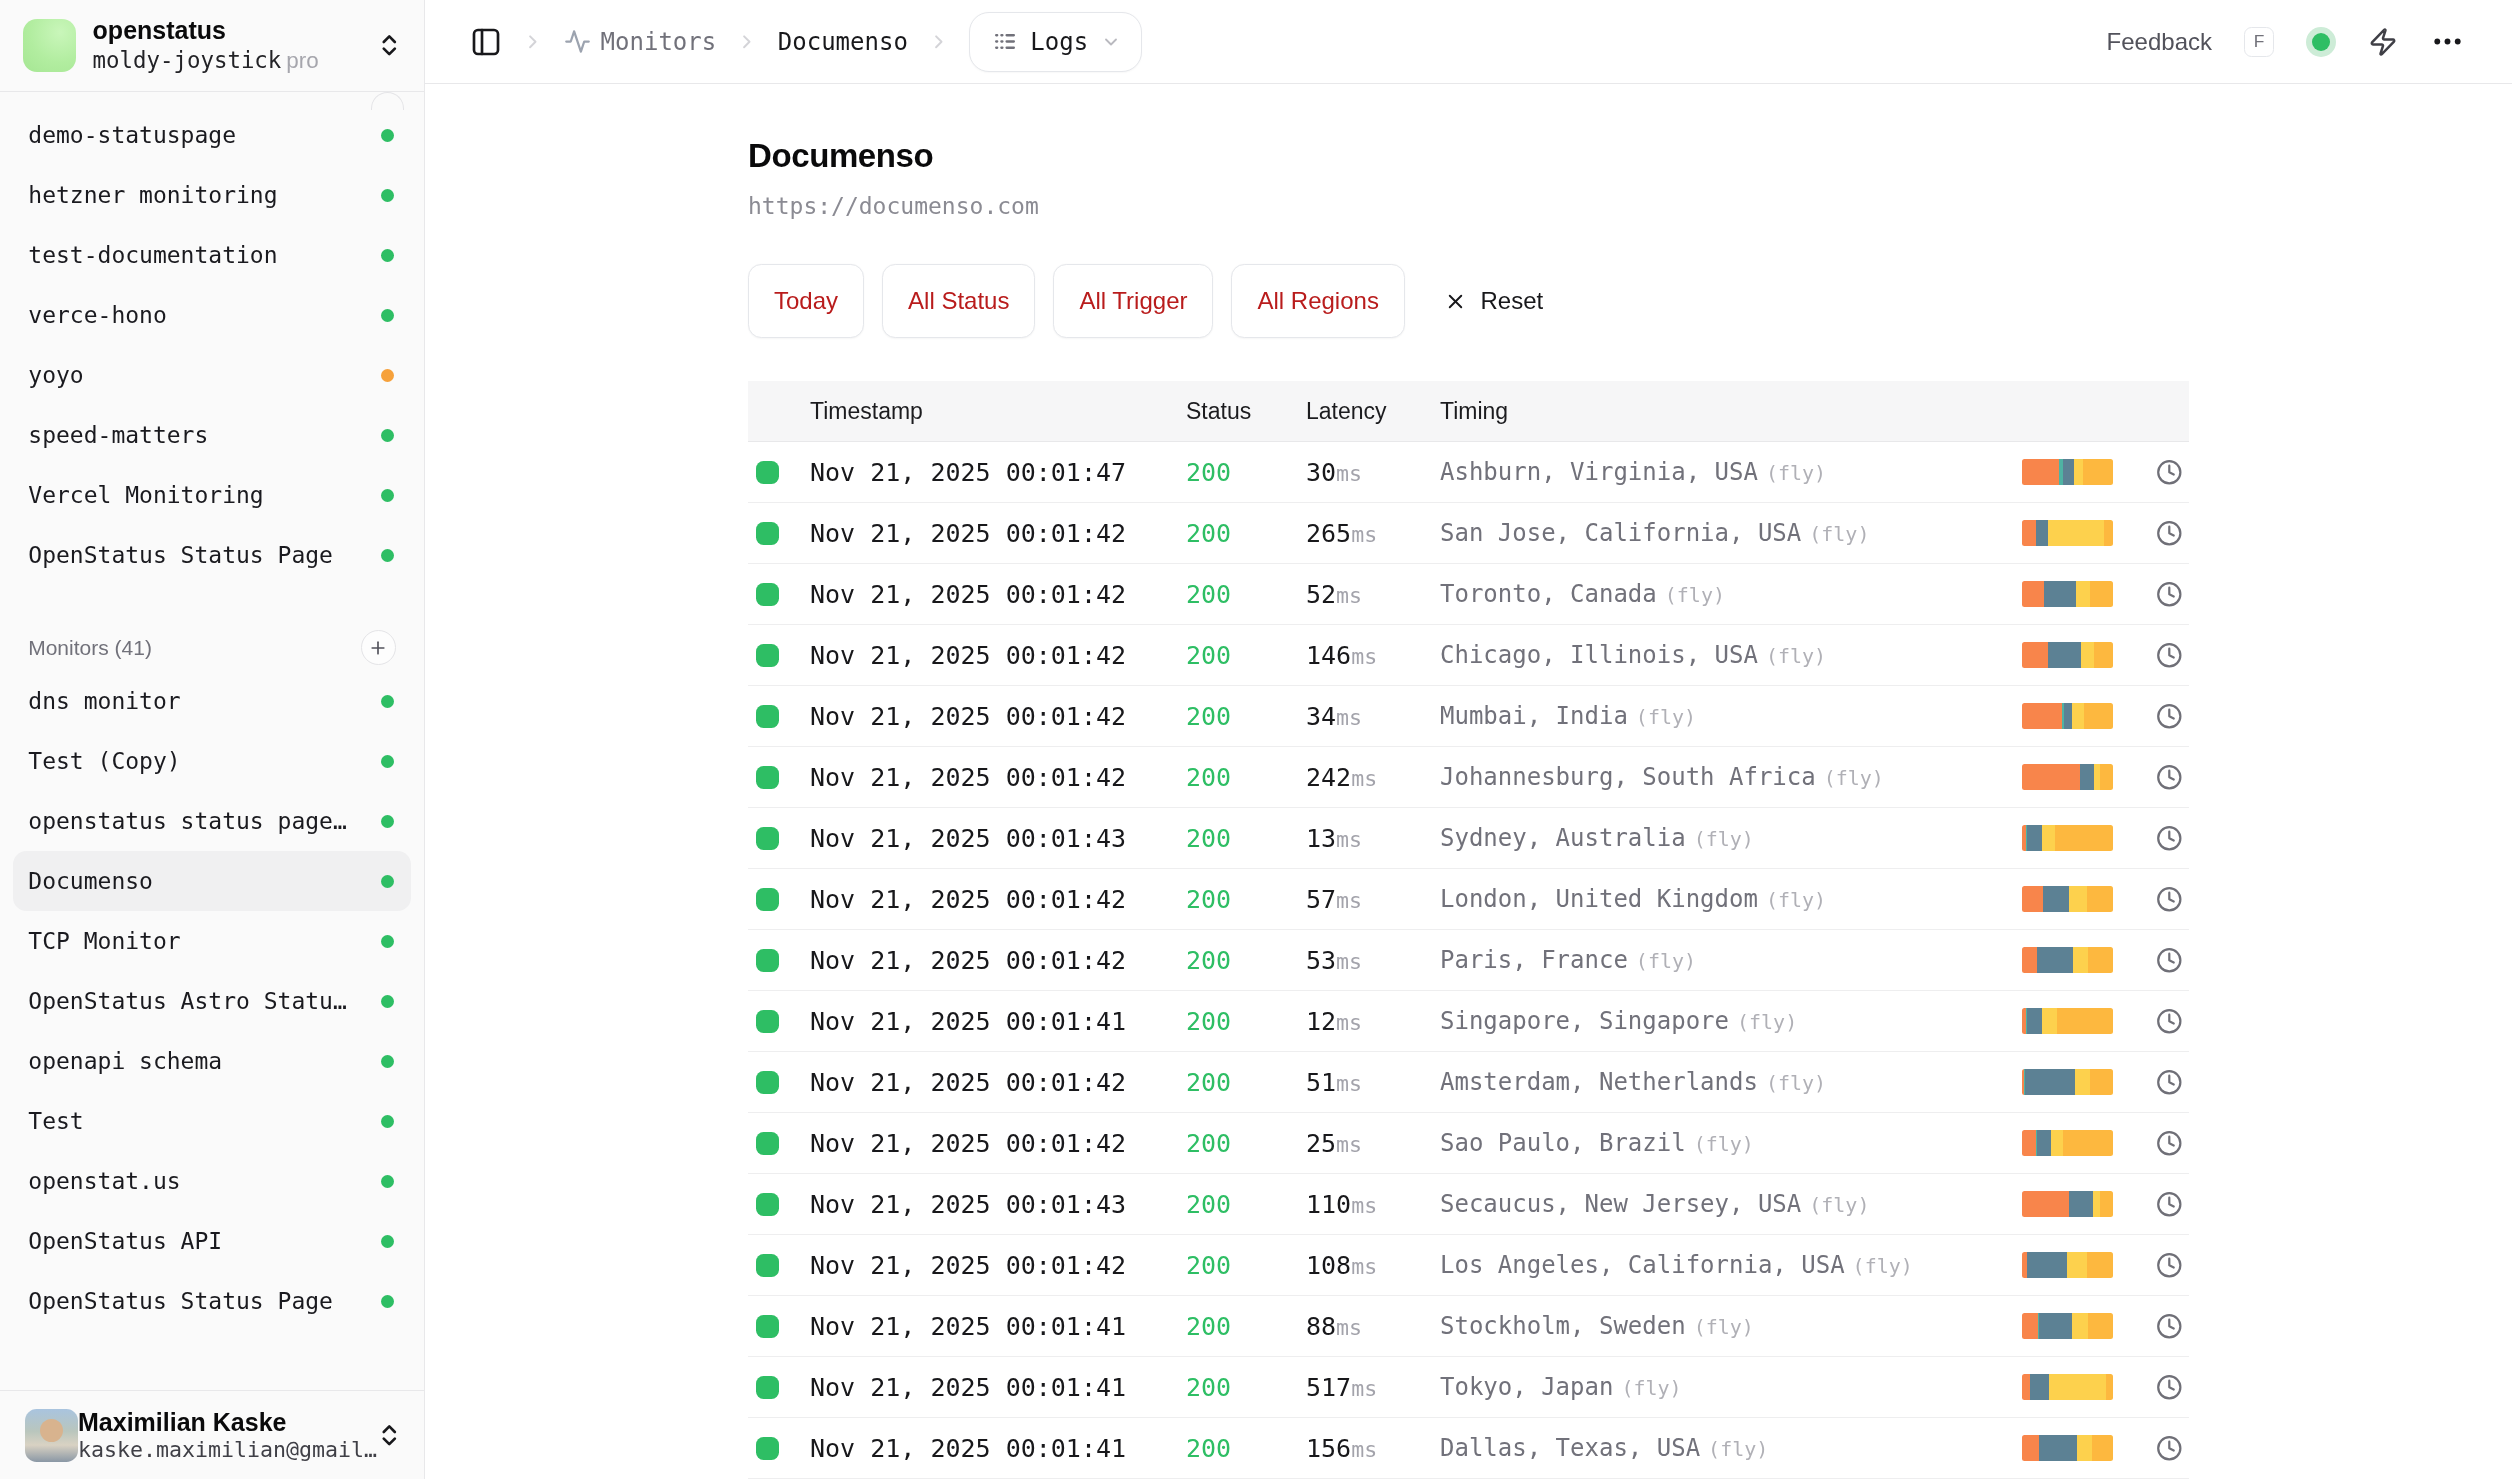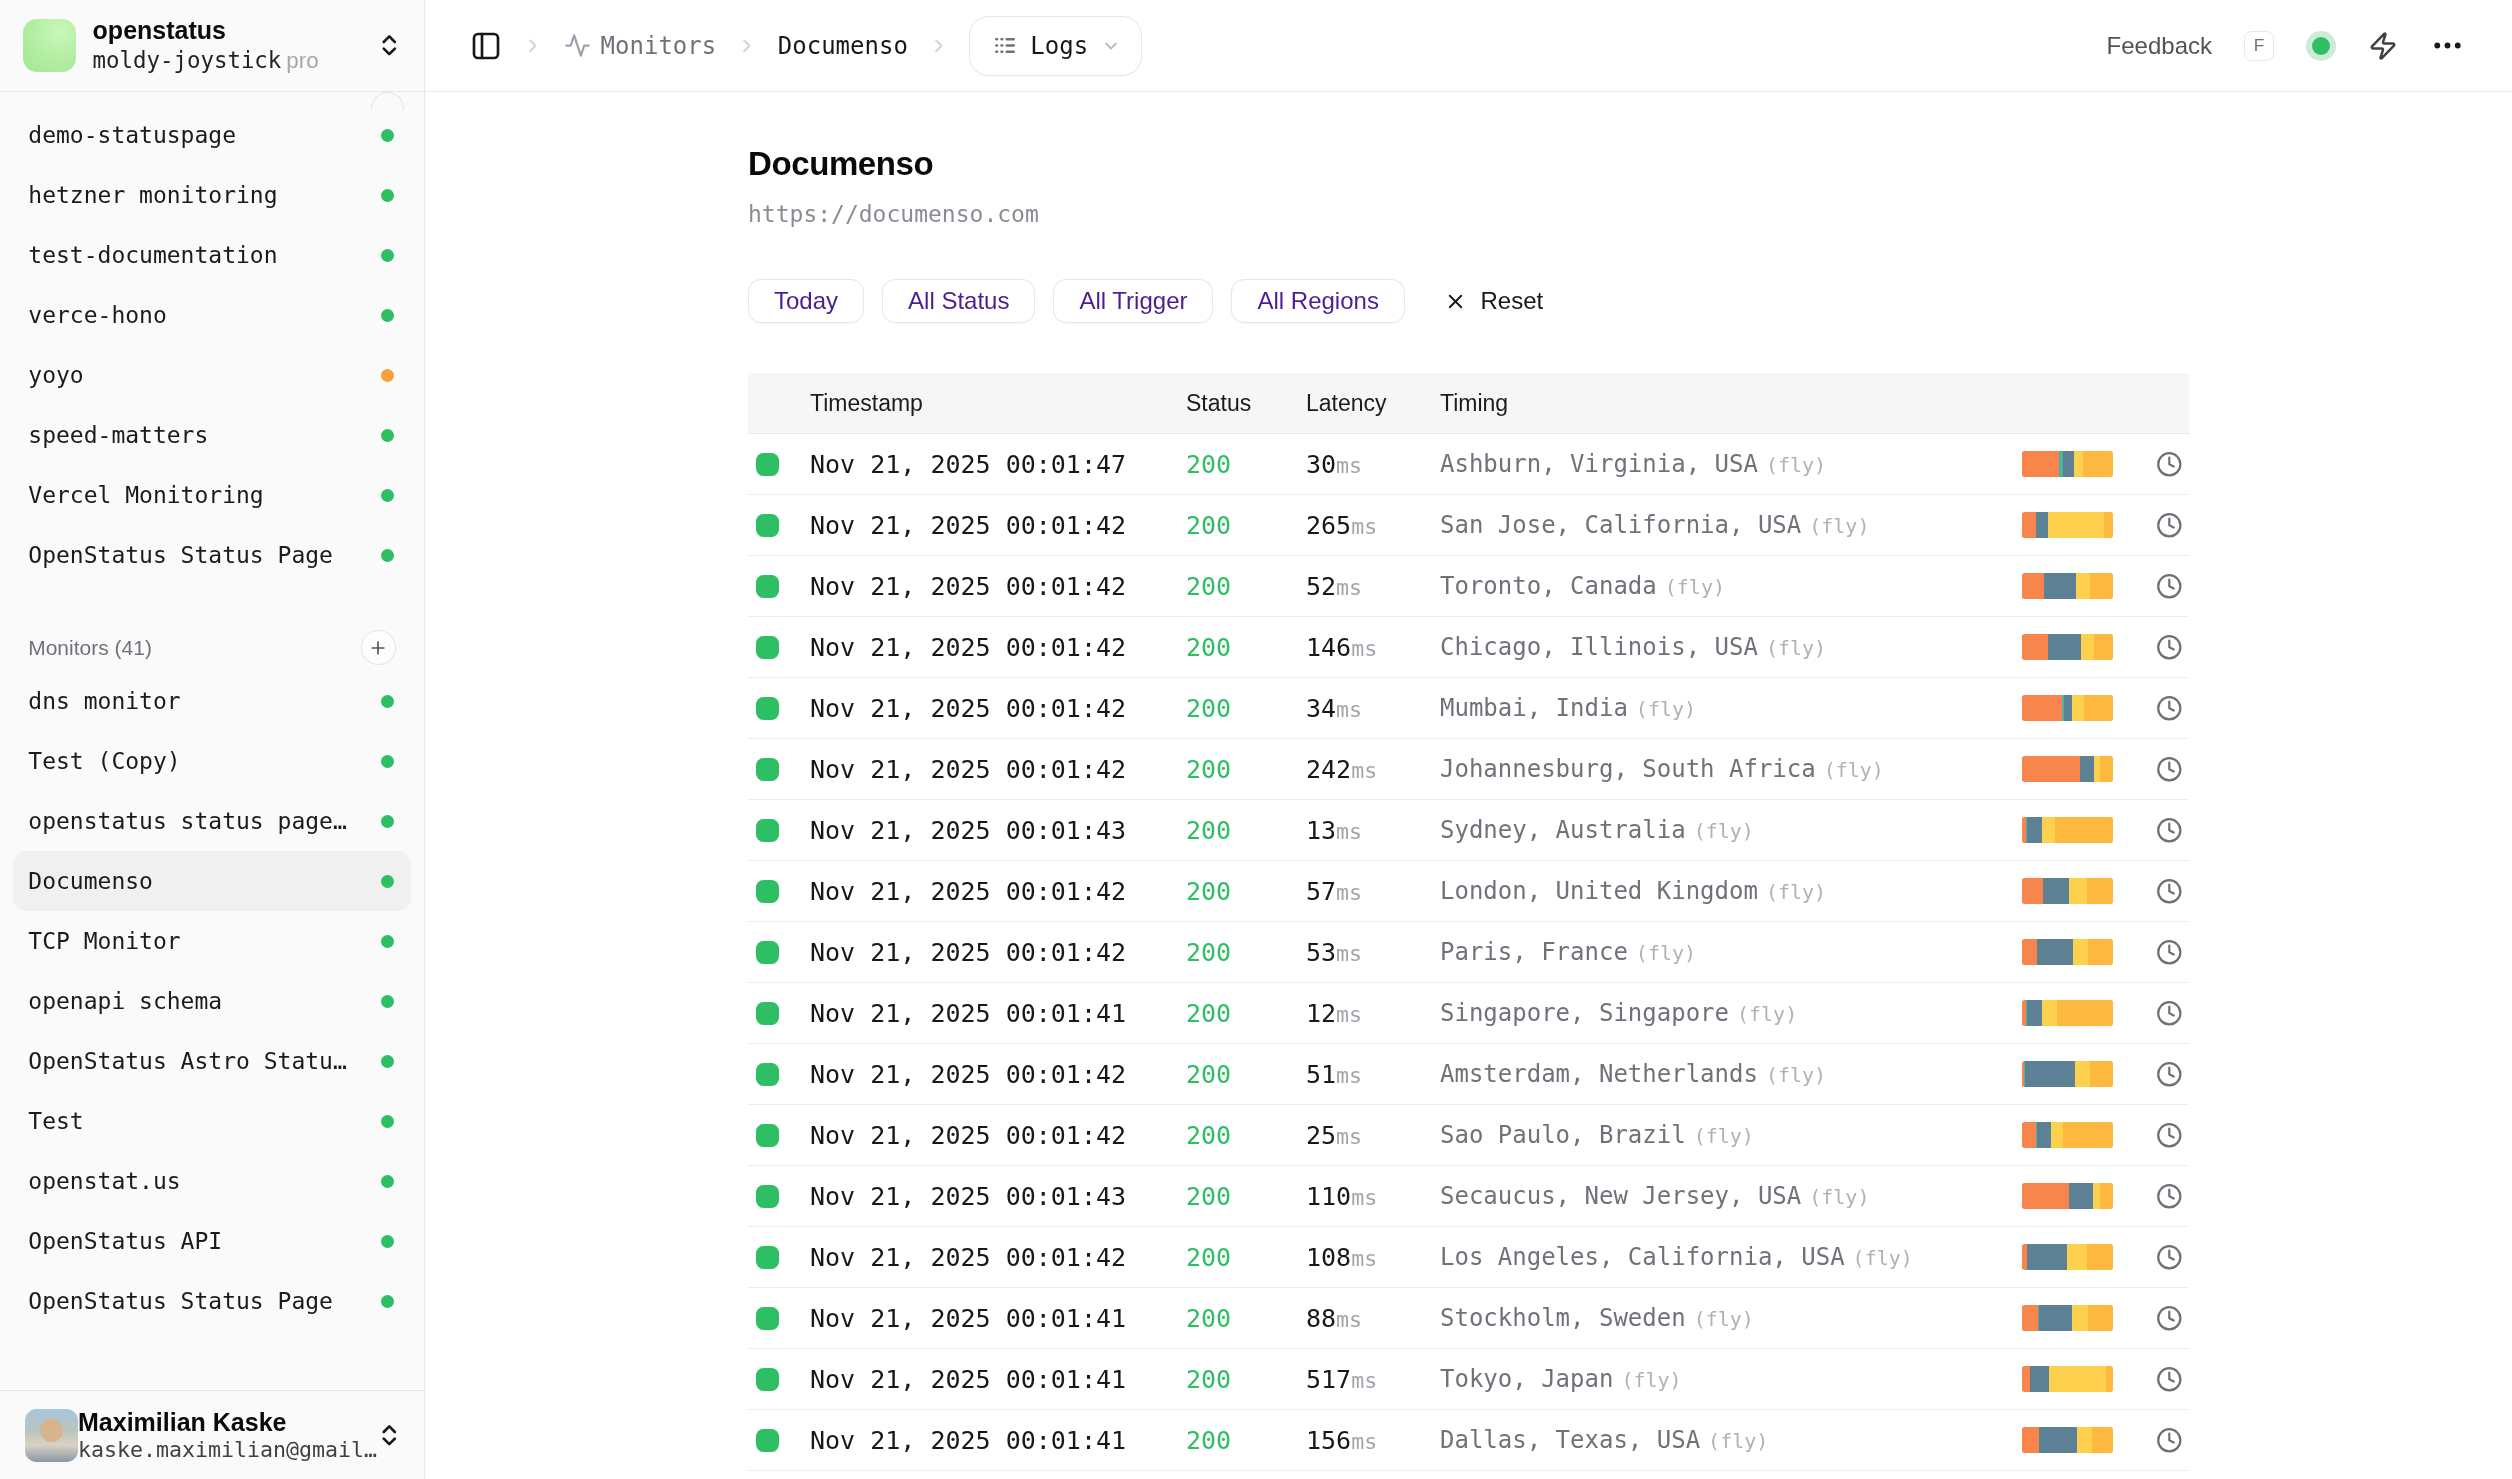--- a/index.html
+++ b/index.html
@@ -64,22 +64,22 @@
   .kbd { width:30px; height:30px; border:0.8px solid #e5e7eb; border-radius:7.5px; display:flex;
     align-items:center; justify-content:center; font-size:17.4px; color:#71717a; background:#fff; }
   .status-halo { width:30px; height:30px; border-radius:50%; background:#cdecd7;
     display:flex; align-items:center; justify-content:center; cursor:pointer; }
   .status-core { width:18px; height:18px; border-radius:50%; }
 
   .content { width:1441px; margin:0 auto; }
   .page-title { margin-top:53px; font-size:33px; font-weight:700; color:#0a0a0b; letter-spacing:-0.4px; }
   .page-url { margin-top:18px; font-size:23px; color:#8b8b93; }
   .filters { margin-top:45px; display:flex; align-items:center; gap:18px; }
-  .fbtn { height:44px; padding:16px 25px; border:0.8px solid #e5e7eb; border-radius:13.3px; background:#fff;
-    font-family:"Liberation Sans", sans-serif; font-size:24px; font-weight:500; color:#4c1d95;
+  .fbtn { height:74px; padding:16px 25px; border:0.8px solid #e5e7eb; border-radius:13.3px; background:#fff;
+    font-family:"Liberation Sans", sans-serif; font-size:24px; font-weight:500; color:#b91c1c;
     display:flex; align-items:center; cursor:pointer; box-shadow:0 0.8px 1.7px rgba(0,0,0,.04); }
   .reset-btn { height:58px; padding:0 18px; border:none; background:transparent; border-radius:13.3px;
     display:flex; align-items:center; gap:13.3px; font-size:24px; font-weight:500; color:#18181b;
     font-family:"Liberation Sans", sans-serif; cursor:pointer; margin-left:3.3px; }
 
   .table { margin-top:43px; }
   .tgrid { display:grid; grid-template-columns:62px 376px 120px 134px 582px 120px 46px; align-items:center; }
   .thead { height:61px; background:#f6f6f7; border-bottom:0.8px solid #e8e8ea; }
   .thead .hcell { font-size:23px; font-weight:500; color:#1c1c1f; }
   .trow { height:61px; border-bottom:0.8px solid #eeeeef; cursor:pointer; }
@@ -174,25 +174,25 @@
   </div>
           <div class="nitem selected">
     <span class="nlabel">Documenso</span>
     <span class="ndot" style="background: rgb(46, 190, 100);"></span>
   </div>
           <div class="nitem">
     <span class="nlabel">TCP Monitor</span>
     <span class="ndot" style="background: rgb(46, 190, 100);"></span>
   </div>
           <div class="nitem">
+    <span class="nlabel">OpenStatus Astro Statu…</span>
+    <span class="ndot" style="background: rgb(46, 190, 100);"></span>
+  </div>
+          <div class="nitem">
     <span class="nlabel">openapi schema</span>
-    <span class="ndot" style="background: rgb(46, 190, 100);"></span>
-  </div>
-          <div class="nitem">
-    <span class="nlabel">OpenStatus Astro Statu…</span>
     <span class="ndot" style="background: rgb(46, 190, 100);"></span>
   </div>
           <div class="nitem">
     <span class="nlabel">Test</span>
     <span class="ndot" style="background: rgb(46, 190, 100);"></span>
   </div>
           <div class="nitem">
     <span class="nlabel">openstat.us</span>
     <span class="ndot" style="background: rgb(46, 190, 100);"></span>
   </div>

